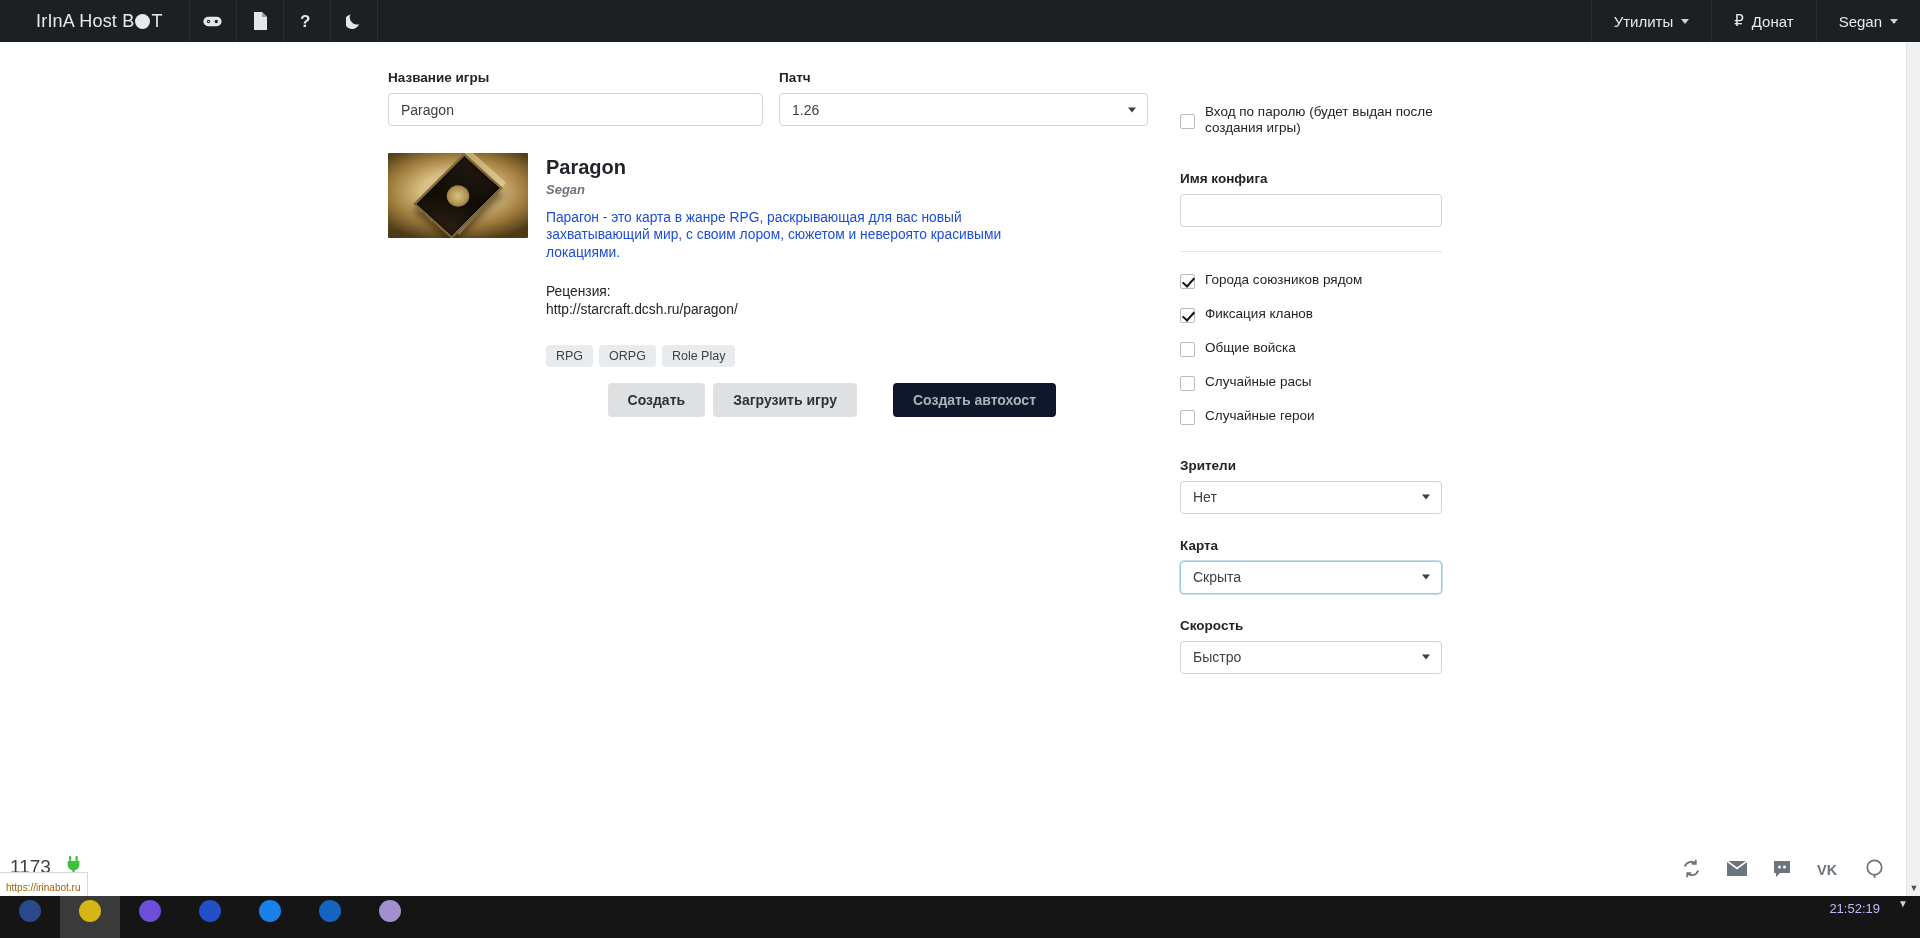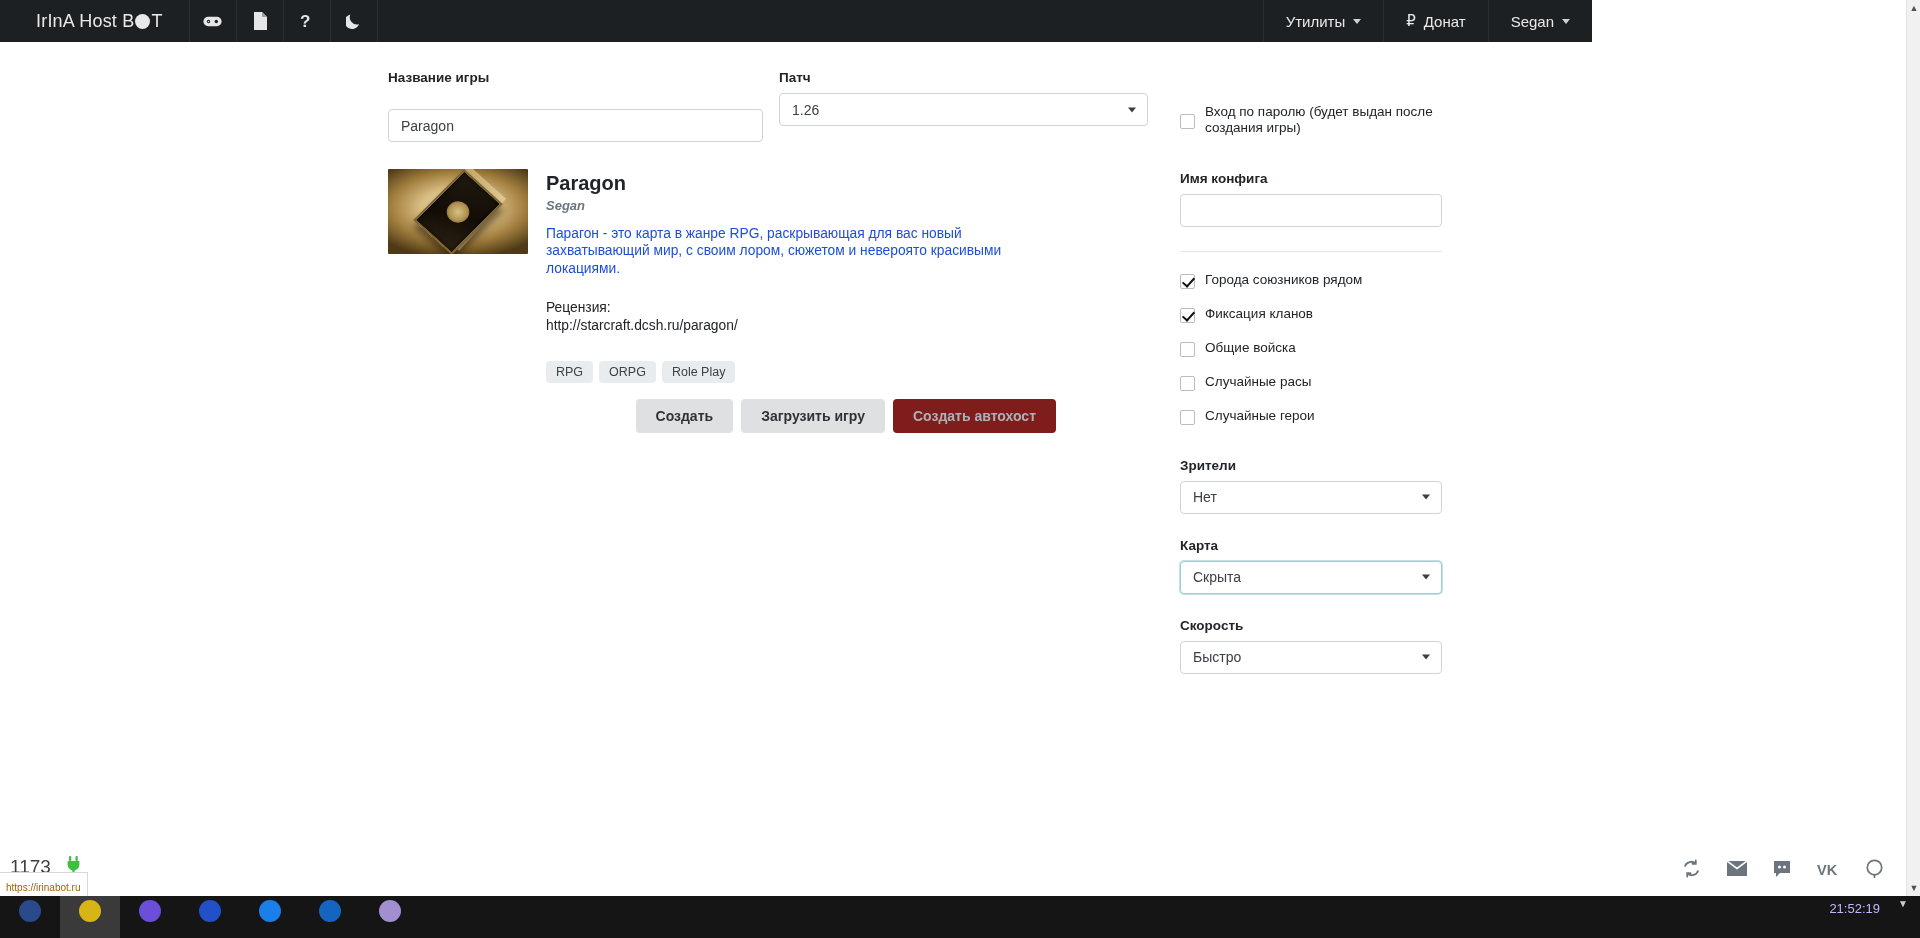--- a/index.html
+++ b/index.html
@@ -7,21 +7,21 @@
     margin: 0; padding: 0;
     width: 1920px; height: 938px;
     overflow: hidden;
     background: #ffffff;
     font-family: "Liberation Sans", "DejaVu Sans", sans-serif;
   }
 
   
   .navbar {
     position: absolute; top: 0; left: 0;
-    width: 1592px; height: 42px;
+    width: 1920px; height: 42px;
     background: #1d2022;
     display: flex; align-items: stretch;
     z-index: 30;
   }
   .nav-brand {
     display: flex; align-items: center;
     padding: 0 26px 0 36px;
     color: #e9e9ea;
     font-size: 18px;
     letter-spacing: .2px;
@@ -73,21 +73,21 @@
   }
 
   
   .left-col {
     position: absolute;
     left: 388px; top: 28px;
     width: 760px;
   }
   .form-row { display: flex; gap: 16px; }
   .field { display: flex; flex-direction: column; }
-  .field.name-field { width: 375px; gap: 16px; }
+  .field.name-field { width: 375px; }
   .field.patch-field { width: 369px; }
   .field-label {
     font-size: 13.5px;
     font-weight: bold;
     color: #212529;
     margin-bottom: 8px;
   }
   .text-input {
     height: 33px;
     border: 1px solid #ced4da;
@@ -213,21 +213,21 @@
     border: none;
     border-radius: 4px;
     padding: 9px 20px;
     font-size: 14px;
     font-weight: bold;
     color: #2f3337;
     cursor: pointer;
     font-family: "Liberation Sans", sans-serif;
     white-space: nowrap;
   }
-  .btn.disabled { background: #7f1d1d; color: #adb2b7; cursor: default; }
+  .btn.disabled { background: #0f172a; color: #adb2b7; cursor: default; margin-left: 28px; }
 
   
   .right-col {
     position: absolute;
     left: 1180px; top: 62px;
     width: 262px;
   }
   .chk-row {
     display: flex;
     align-items: center;

